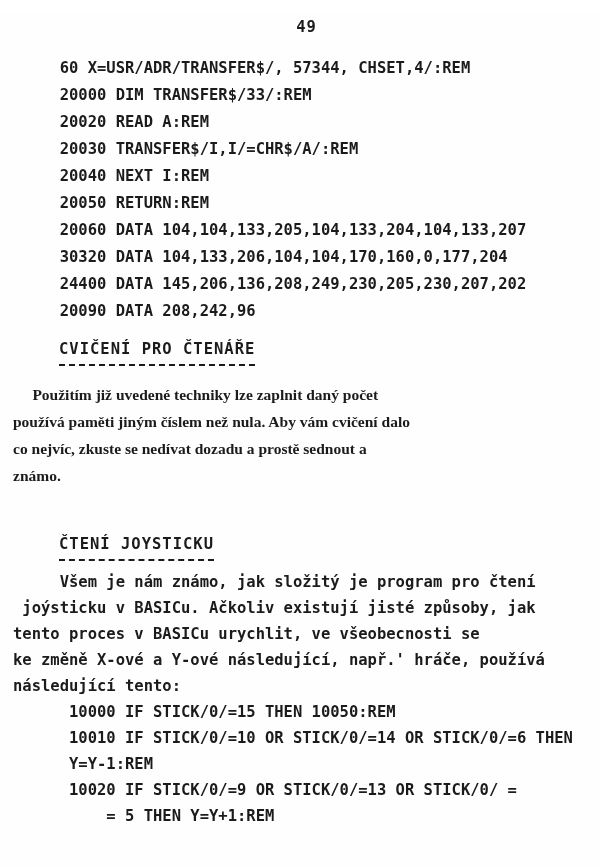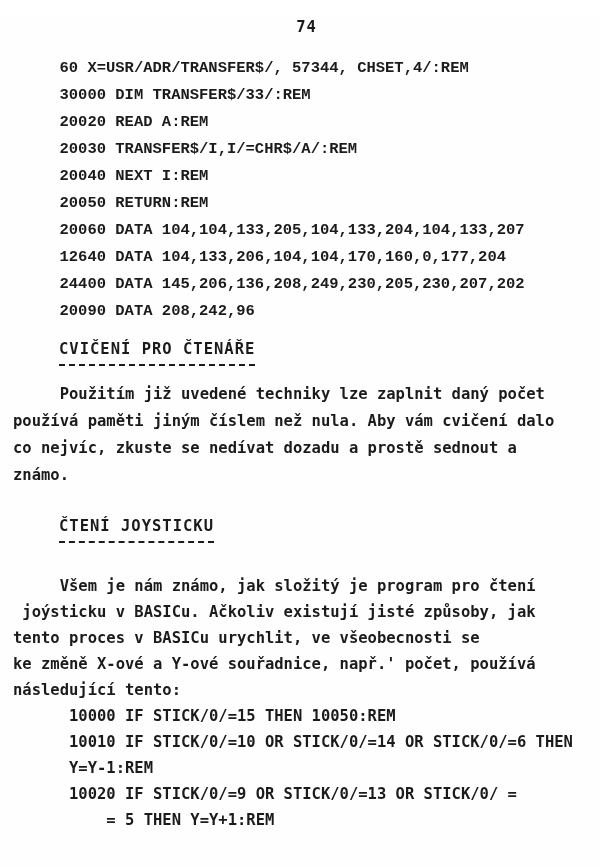--- a/index.html
+++ b/index.html
@@ -28,52 +28,52 @@
     line-height: 26px;
     height: 26px;
   }
   .page-number {
     margin-top: 14px;
     height: 27px;
     line-height: 27px;
     text-align: center;
     letter-spacing: 1px;
   }
-  .code-top { margin-top: 14px; font-family: Liberation Mono, monospace; }
+  .code-top { margin-top: 14px; }
   .heading-row { margin-top: 11px; height: 30px; }
-  .heading-row.second { margin-top: 24px; }
+  .heading-row.second { margin-top: 42px; }
   .heading {
     display: inline-block;
     margin-left: 46px;
     line-height: 27px;
     border-bottom: 2px dashed #1b1b1b;
     padding-bottom: 1px;
     letter-spacing: 1px;
   }
-  .para-1 { margin-top: 15px; }
-  .para-2 { margin-top: 30px; }
+  .para-1 { margin-top: 15px; font-family: Liberation Serif, serif; }
+  .para-2 { margin-top: 8px; }
   .code-joystick { margin-top: 0; }
 </style>
 </head>
 <body>
 
 <div class="sheet">
 
-  <div class="page-number">74</div>
+  <div class="page-number">49</div>
 
   <div class="code-top">
 
   <div class="line">     60 X=USR/ADR/TRANSFER$/, 57344, CHSET,4/:REM</div>
-      <div class="line">     30000 DIM TRANSFER$/33/:REM</div>
+      <div class="line">     20000 DIM TRANSFER$/33/:REM</div>
       <div class="line">     20020 READ A:REM</div>
       <div class="line">     20030 TRANSFER$/I,I/=CHR$/A/:REM</div>
       <div class="line">     20040 NEXT I:REM</div>
       <div class="line">     20050 RETURN:REM</div>
       <div class="line">     20060 DATA 104,104,133,205,104,133,204,104,133,207</div>
-      <div class="line">     12640 DATA 104,133,206,104,104,170,160,0,177,204</div>
+      <div class="line">     30320 DATA 104,133,206,104,104,170,160,0,177,204</div>
       <div class="line">     24400 DATA 145,206,136,208,249,230,205,230,207,202</div>
       <div class="line">     20090 DATA 208,242,96</div>
     </div>
 
   <div class="heading-row">
     <span class="heading">CVIČENÍ PRO ČTENÁŘE</span>
   </div>
 
   <div class="para-1">
 
@@ -85,21 +85,21 @@
 
   <div class="heading-row second">
     <span class="heading">ČTENÍ JOYSTICKU</span>
   </div>
 
   <div class="para-2 tight">
 
   <div class="line">     Všem je nám známo, jak složitý je program pro čtení</div>
       <div class="line"> joýsticku v BASICu. Ačkoliv existují jisté způsoby, jak</div>
       <div class="line">tento proces v BASICu urychlit, ve všeobecnosti se</div>
-      <div class="line">ke změně X-ové a Y-ové souřadnice, např.' počet, používá</div>
+      <div class="line">ke změně X-ové a Y-ové následující, např.' hráče, používá</div>
       <div class="line">následující tento:</div>
     </div>
 
   <div class="code-joystick tight">
 
   <div class="line">      10000 IF STICK/0/=15 THEN 10050:REM</div>
       <div class="line">      10010 IF STICK/0/=10 OR STICK/0/=14 OR STICK/0/=6 THEN</div>
       <div class="line">      Y=Y-1:REM</div>
       <div class="line">      10020 IF STICK/0/=9 OR STICK/0/=13 OR STICK/0/ =</div>
       <div class="line">          = 5 THEN Y=Y+1:REM</div>

